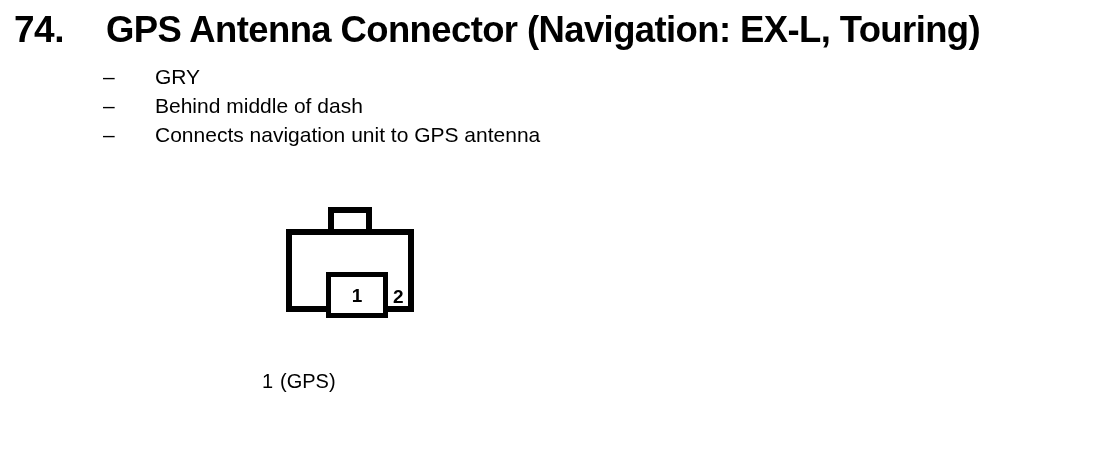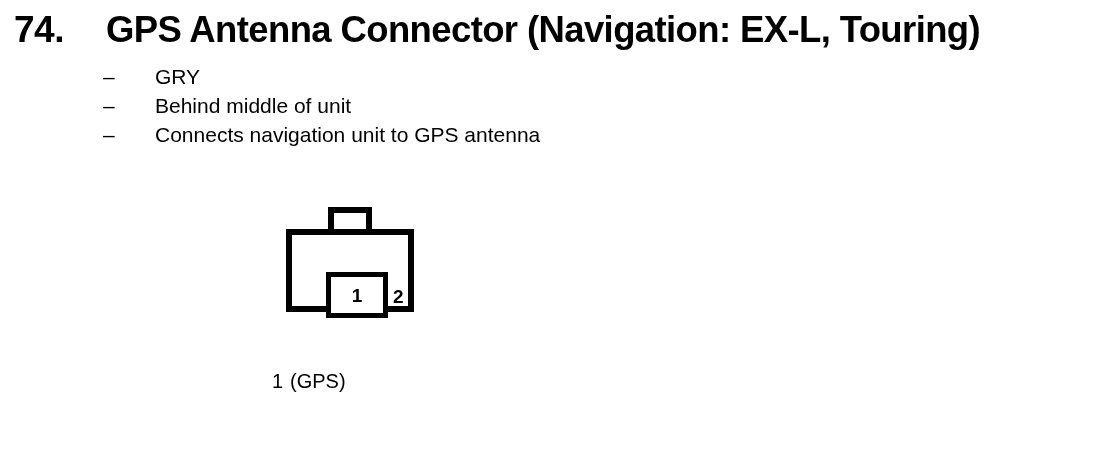--- a/index.html
+++ b/index.html
@@ -131,21 +131,21 @@
     left: 101px;
     top: 52px;
     font-size: 19px;
     font-weight: bold;
     line-height: 1;
   }
 
   
   #pin-legend {
     position: absolute;
-    left: 272px;
+    left: 262px;
     top: 369px;
     width: 300px;
   }
   .legend-row {
     height: 28px;
     font-size: 20px;
     line-height: 24px;
     white-space: nowrap;
   }
   .legend-pin {
@@ -164,21 +164,21 @@
   <span id="title-text">GPS Antenna Connector (Navigation: EX-L, Touring)</span>
 </div>
 
 <div id="spec-list">
 
   <div class="spec-item">
     <span class="spec-dash">–</span><span class="spec-label">GRY</span>
   </div>
 
   <div class="spec-item">
-    <span class="spec-dash">–</span><span class="spec-label">Behind middle of unit</span>
+    <span class="spec-dash">–</span><span class="spec-label">Behind middle of dash</span>
   </div>
 
   <div class="spec-item">
     <span class="spec-dash">–</span><span class="spec-label">Connects navigation unit to GPS antenna</span>
   </div>
 
 </div>
 
 <div id="connector-diagram">
 

